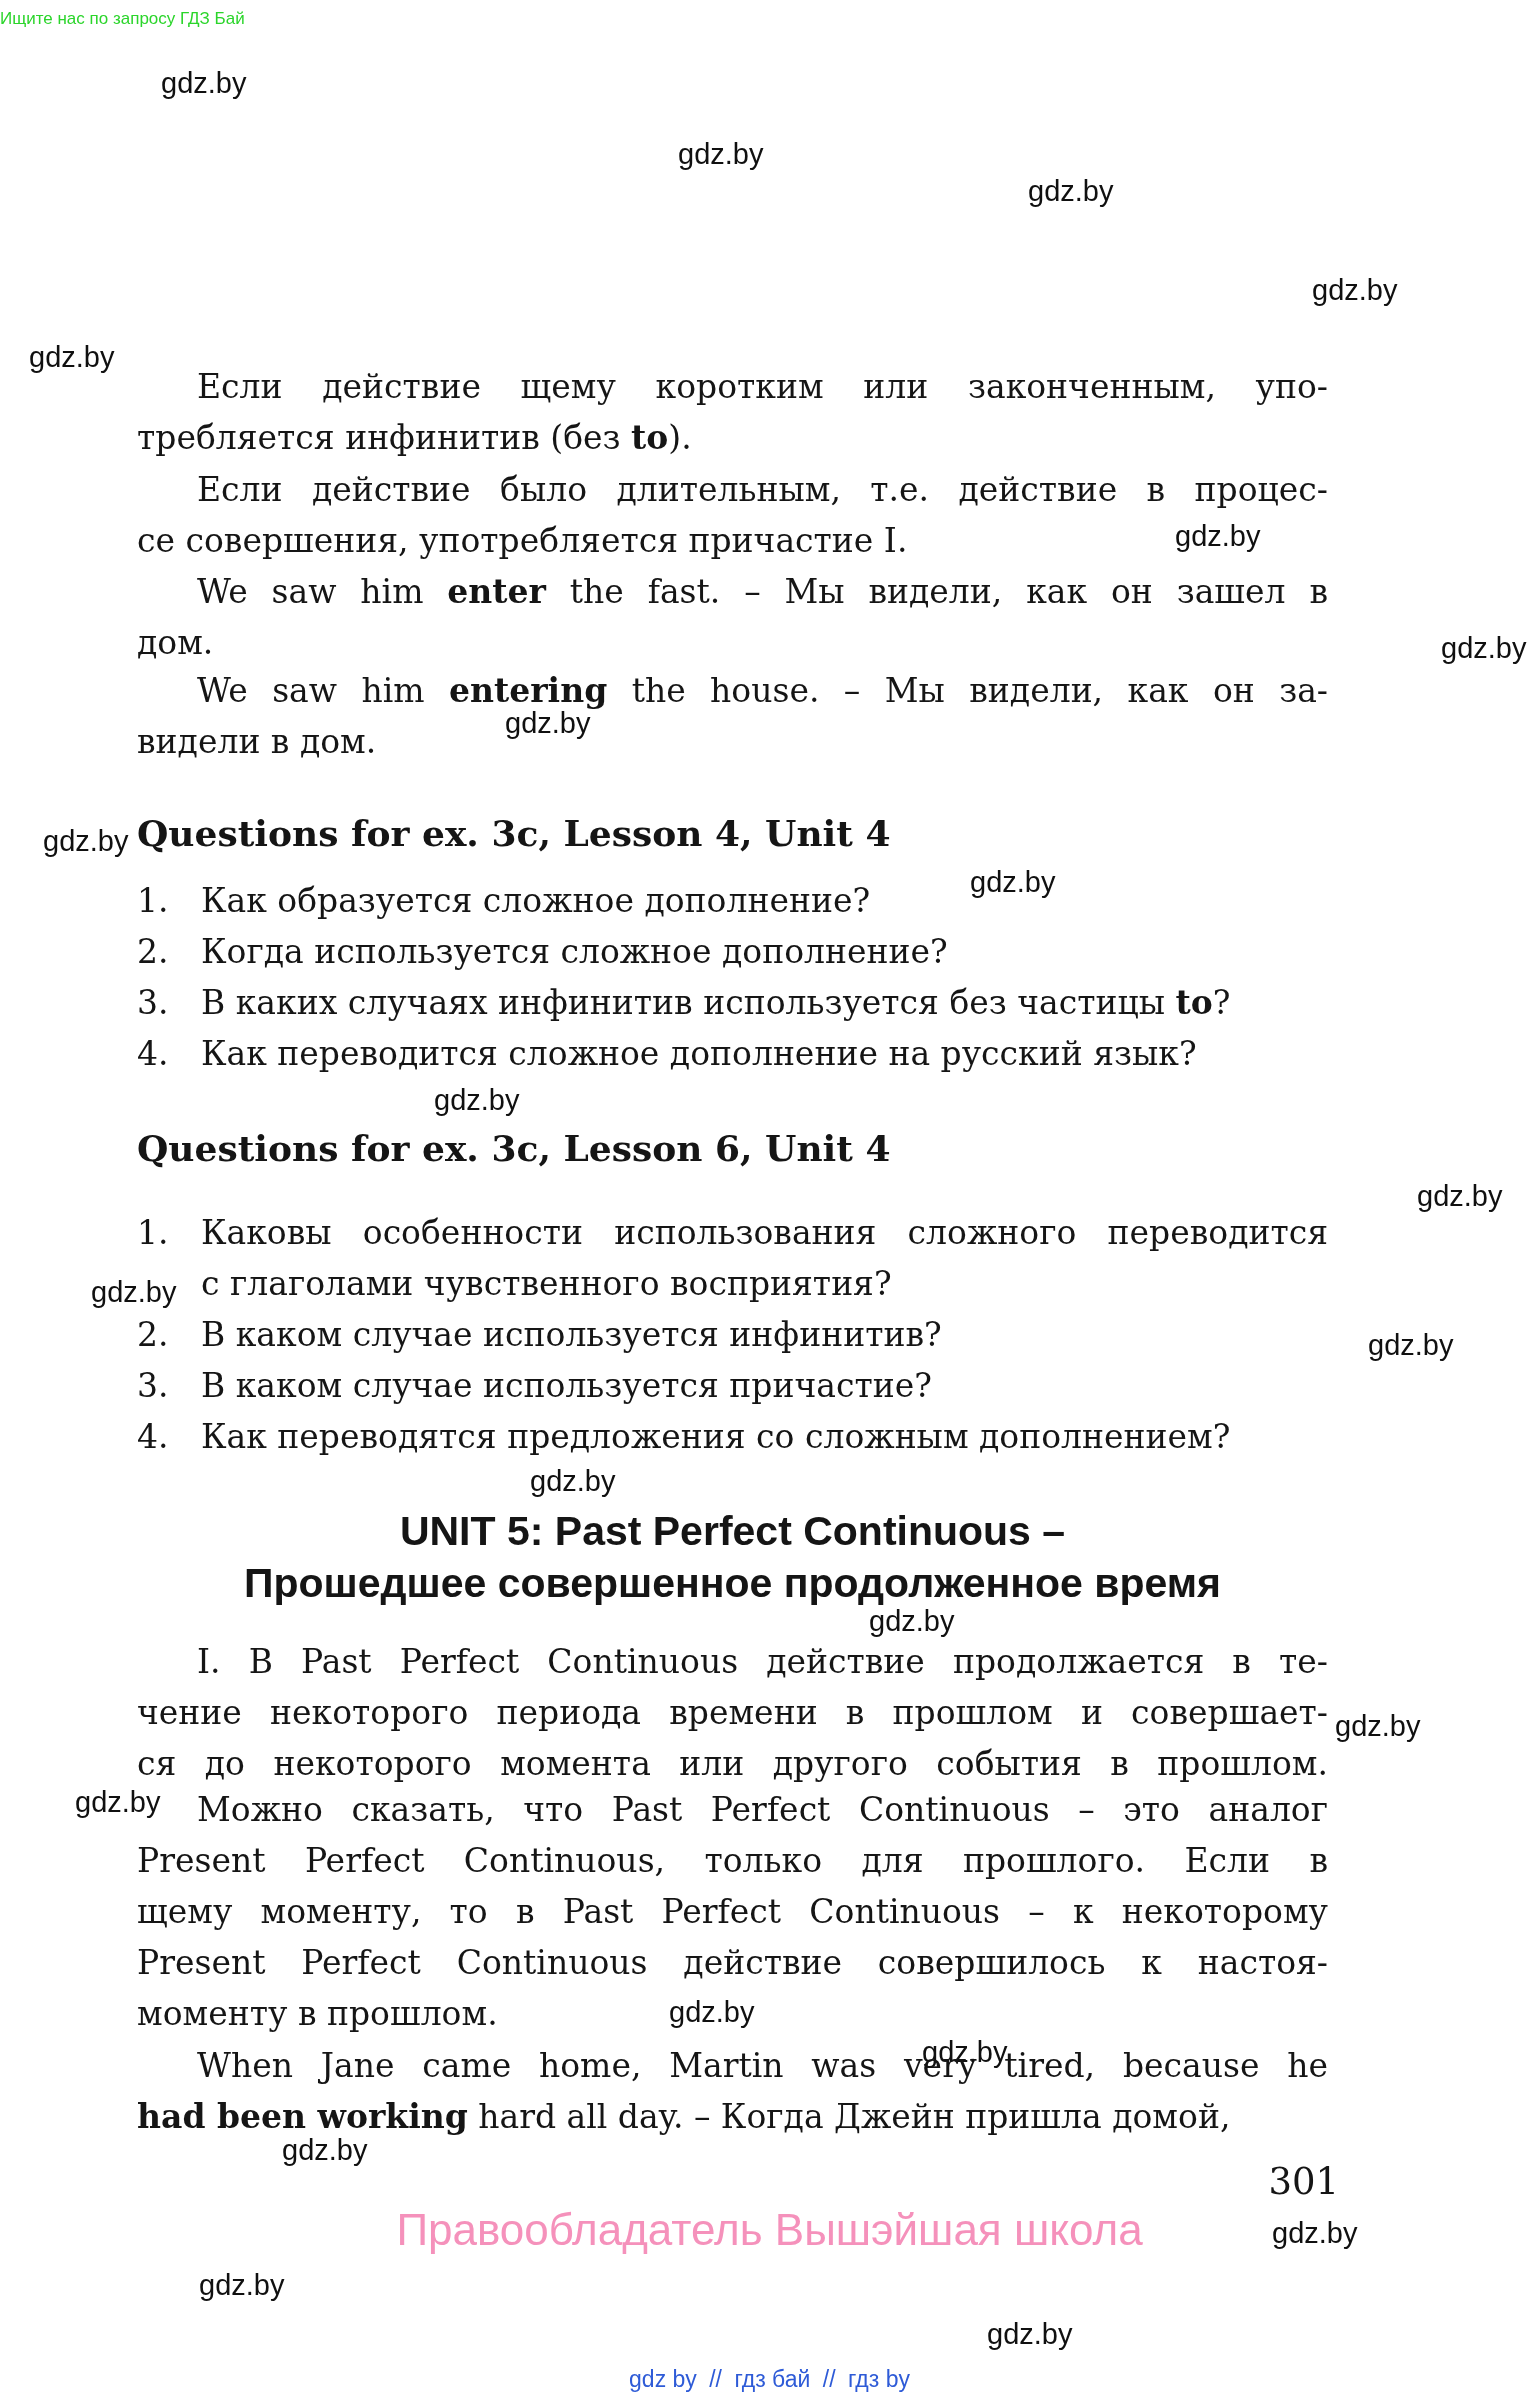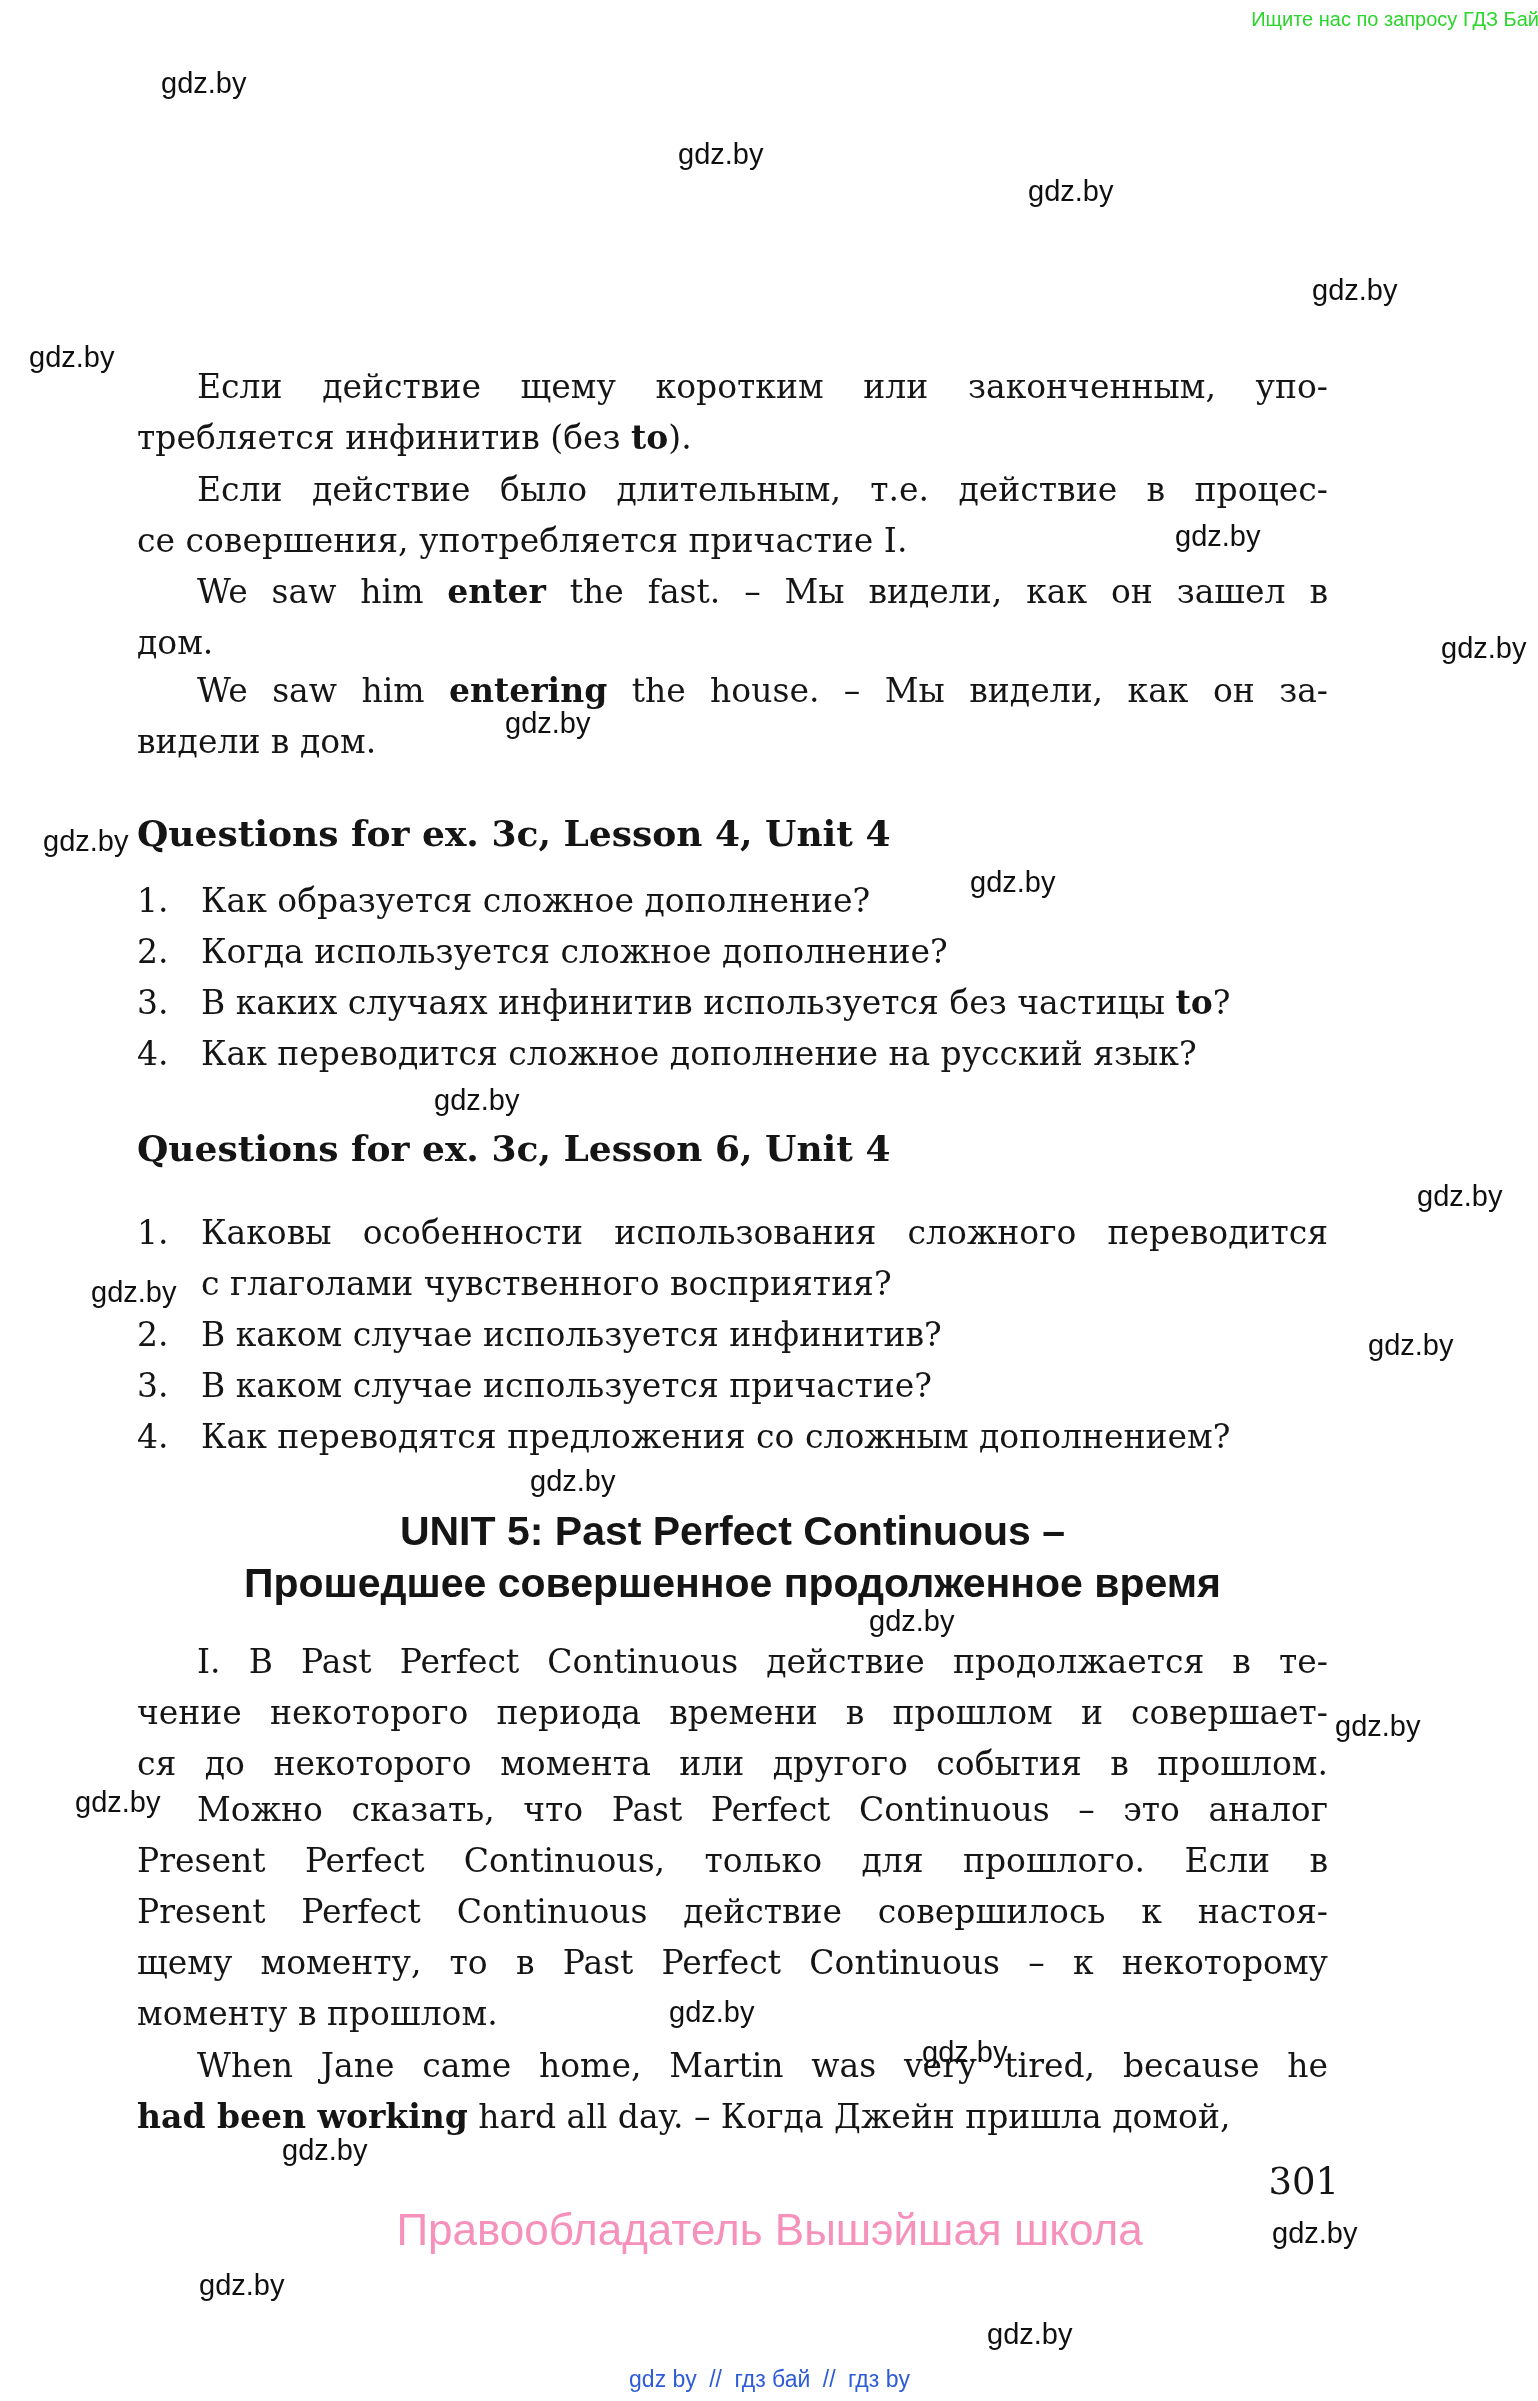--- a/index.html
+++ b/index.html
@@ -30,23 +30,23 @@
   .oli { position: relative; padding-left: 64px; }
   .oli .num { position: absolute; left: 0; top: 0; }
   .wm {
     position: absolute;
     font-family: "Liberation Sans", sans-serif;
     font-size: 29px; line-height: 34px;
     color: #101010; white-space: nowrap;
   }
   .promo {
     position: absolute; top: 3.5px; left: 0; width: 100%;
-    text-align: right;
+    text-align: left;
     font-family: "Liberation Sans", sans-serif;
-    font-size: 20px; line-height: 30px;
+    font-size: 17px; line-height: 30px;
     color: #2bd52b;
   }
   .page-number {
     position: absolute; top: 2161px; right: 200px;
     font-size: 37px; line-height: 41px;
   }
   .copyright {
     position: absolute; top: 2205px; left: 0; width: 100%;
     text-align: center;
     font-family: "Liberation Sans", sans-serif;
@@ -166,22 +166,22 @@
 
   <div class="col body-text" style="top:1636px;">
     <div class="line indent">I. В Past Perfect Continuous действие продолжается в те-</div>
     <div class="line">чение некоторого периода времени в прошлом и совершает-</div>
     <div class="line">ся до некоторого момента или другого события в прошлом.</div>
   </div>
 
   <div class="col body-text" style="top:1784px;">
     <div class="line indent">Можно сказать, что Past Perfect Continuous – это аналог</div>
     <div class="line">Present Perfect Continuous, только для прошлого. Если в</div>
+    <div class="line">щему моменту, то в Past Perfect Continuous – к некоторому</div>
     <div class="line">Present Perfect Continuous действие совершилось к настоя-</div>
-    <div class="line">щему моменту, то в Past Perfect Continuous – к некоторому</div>
     <div class="line last">моменту в прошлом.</div>
   </div>
 
   <div class="col body-text" style="top:2040px;">
     <div class="line indent">When Jane came home, Martin was very tired, because he</div>
     <div class="line last"><b>had been working</b><span> hard all day. – Когда Джейн пришла домой,</span></div>
   </div>
 
   <div class="page-number">301</div>
 

